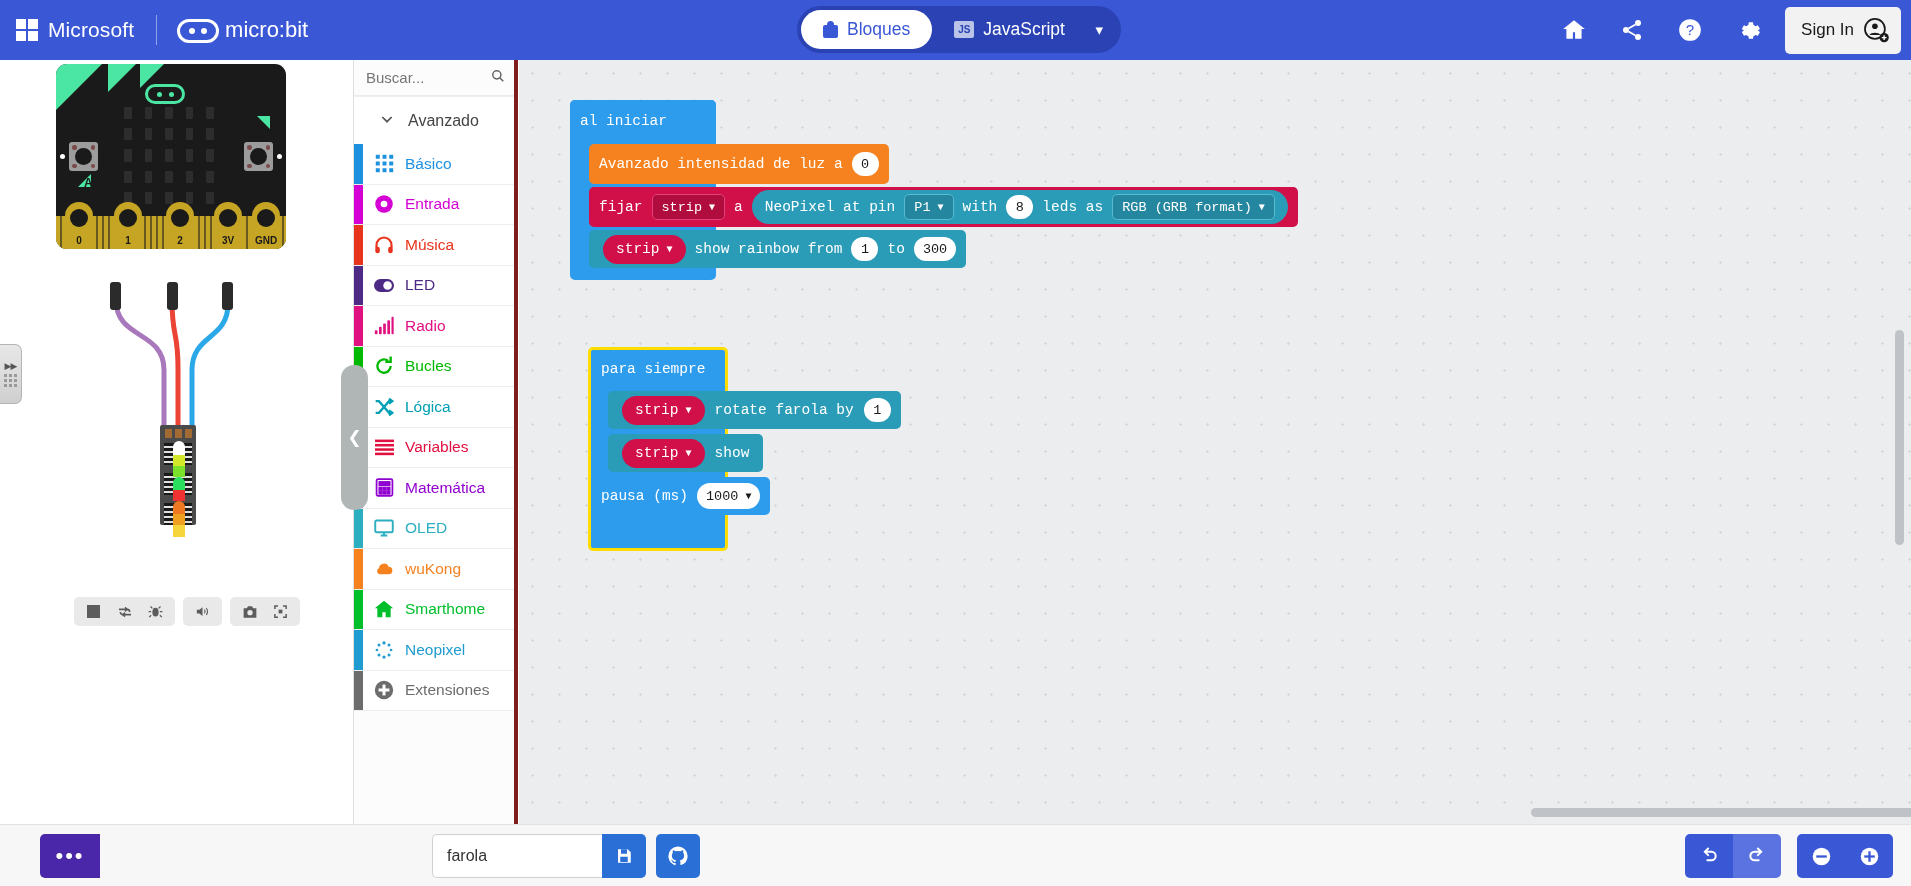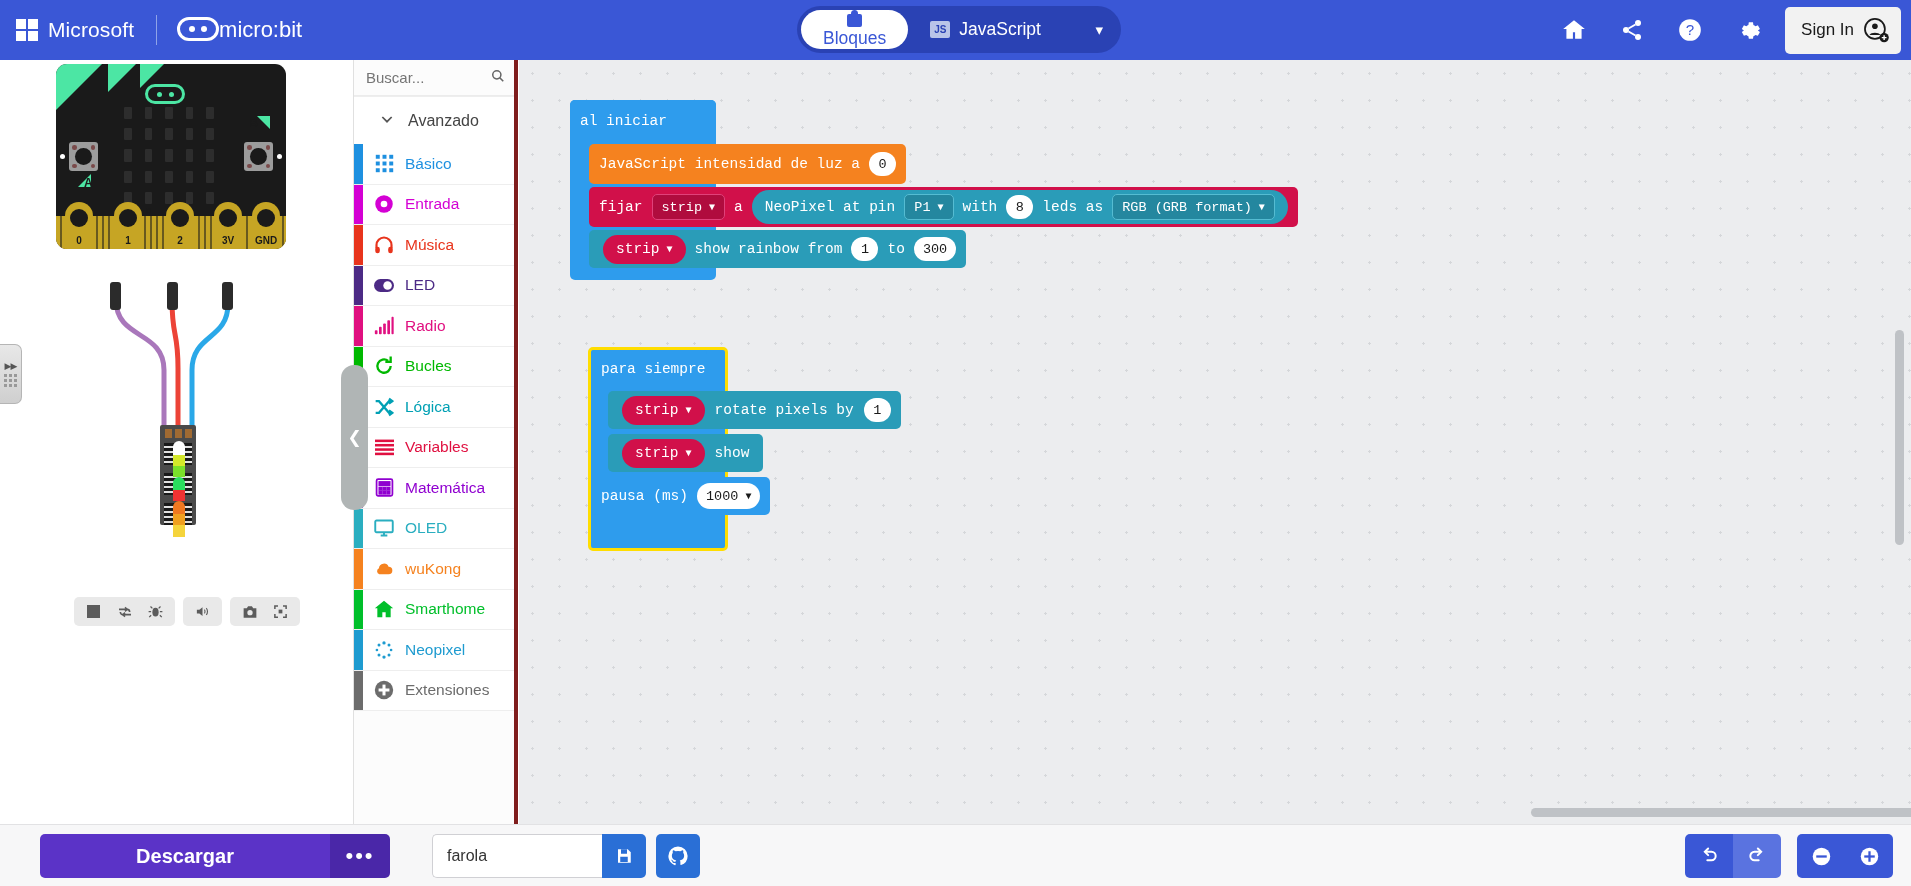--- a/index.html
+++ b/index.html
@@ -8,32 +8,32 @@
 
   
   #header { position:absolute; left:0; top:0; width:1911px; height:60px;
     background:#3a57d6; display:flex; align-items:center; }
   .ms-logo { display:flex; align-items:center; margin-left:16px; gap:10px; }
   .ms-squares { width:22px; height:22px; display:grid; grid-template-columns:1fr 1fr;
     grid-template-rows:1fr 1fr; gap:2.5px; }
   .ms-squares i { background:#fff; display:block; }
   .ms-word { color:#fff; font-size:21px; letter-spacing:.1px; }
   .hdr-divider { width:1px; height:30px; background:#8fa3e8; margin:0 20px 0 22px; }
-  .mb-logo { display:flex; align-items:flex-start; }
+  .mb-logo { display:flex; align-items:flex-end; gap:6px; }
   .mb-oval { width:42px; height:24px; border:3.5px solid #fff; border-radius:13px;
     display:flex; align-items:center; justify-content:center; gap:6px; }
   .mb-oval b { width:6px; height:6px; background:#fff; border-radius:50%; display:block;}
   .mb-word { color:#fff; font-size:22px; }
 
   
   #tabs { position:absolute; left:797px; top:6px; width:324px; height:47px;
     background:#2a42b4; border-radius:24px; display:flex; align-items:center; padding:4px; }
   .tab { display:flex; align-items:center; gap:9px; height:39px; border-radius:20px;
     padding:0 22px; cursor:pointer; }
-  .tab.active { background:#fff;flex-direction:column; }
+  .tab.active { background:#fff; }
   .tab.active .tab-label { color:#3a57d6; }
   .tab-label { color:#fff; font-size:17.5px; }
   .puzzle-ico { width:15px; height:17px; position:relative; }
   .puzzle-ico::before{content:"";position:absolute;left:0;top:4px;width:15px;height:13px;
     background:#3a57d6;border-radius:2px;}
   .puzzle-ico::after{content:"";position:absolute;left:4px;top:0;width:7px;height:7px;
     background:#3a57d6;border-radius:50%;}
   .js-ico { width:20px; height:17px; background:#b9c4e8; border-radius:2px; color:#2a42b4;
     font-size:10px; font-weight:bold; display:flex; align-items:center; justify-content:center;
     font-family:"Liberation Sans", sans-serif; }
@@ -570,21 +570,21 @@
 </div>
 
 <div id="workspace">
 
   <div class="wrapper" style="left:51px;top:40px;width:146px;height:180px;"></div>
   <div class="blk hatblk" style="left:51px;top:40px;width:146px;height:42px;">
     <span>al iniciar</span>
   </div>
 
   <div class="blk stackblk" style="left:70px;top:84px;height:40px;background:#f5821f;gap:9px;">
-    <span>JavaScript intensidad de luz a</span>
+    <span>Avanzado intensidad de luz a</span>
     <span class="field-round">0</span>
   </div>
 
   <div class="blk stackblk" style="left:70px;top:127px;height:40px;background:#d1104a;gap:9px;">
     <span>fijar</span>
     <span class="field-drop" style="background:#b00c3e;border:1.5px solid #e0417a;">
       <span>strip</span>
       <span class="caret">▼</span>
     </span>
     <span>a</span>
@@ -618,21 +618,21 @@
   <div class="wrapper" style="left:69px;top:287px;width:140px;height:204px;border:3px solid #ffdd00;"></div>
   <div class="blk hatblk" style="left:72px;top:290px;width:116px;height:38px;border-radius:4px 4px 0 0;">
     <span>para siempre</span>
   </div>
 
   <div class="blk stackblk" style="left:89px;top:331px;height:38px;background:#2a9cb8;gap:10px;padding-left:14px;">
     <span class="var-pill">
       <span>strip</span>
       <span class="caret">▼</span>
     </span>
-    <span>rotate pixels by</span>
+    <span>rotate farola by</span>
     <span class="field-round">1</span>
   </div>
 
   <div class="blk stackblk" style="left:89px;top:374px;height:38px;background:#2a9cb8;gap:10px;padding-left:14px;padding-right:14px;">
     <span class="var-pill">
       <span>strip</span>
       <span class="caret">▼</span>
     </span>
     <span>show</span>
   </div>
@@ -644,21 +644,20 @@
       <span class="caret">▼</span>
     </span>
   </div>
 
   <div id="hscroll"></div>
   <div id="vscroll"></div>
 </div>
 
 <div style="position:absolute;left:0;top:824px;width:1911px;height:62px;background:#f7f7f8;border-top:1px solid #e2e2e4;">
   <div style="position:absolute;left:40px;top:9px;width:350px;height:44px;display:flex;border-radius:5px;overflow:hidden;cursor:pointer;">
-    <div style="flex:1;background:#5b33c7;display:flex;align-items:center;justify-content:center;color:#fff;font-size:20px;font-weight:bold;">Descargar</div>
     <div style="width:60px;background:#4a27a8;display:flex;align-items:center;justify-content:center;color:#fff;font-size:22px;letter-spacing:2px;">•••</div>
   </div>
 
   <input style="position: absolute; left: 432px; top: 9px; width: 170px; height: 44px; border-top: 1px solid rgb(208, 208, 212); border-bottom: 1px solid rgb(208, 208, 212); border-left: 1px solid rgb(208, 208, 212); border-image: initial; border-right: none; border-radius: 5px 0px 0px 5px; padding: 0px 14px; font-size: 16px; color: rgb(51, 51, 51); font-family: &quot;Liberation Sans&quot;, sans-serif; outline: none; background: rgb(255, 255, 255);" value="farola">
 
   <div style="position:absolute;left:602px;top:9px;width:44px;height:44px;background:#2a6fd6;border-radius:0 5px 5px 0;display:flex;align-items:center;justify-content:center;cursor:pointer;">
     <svg width="18" height="18" viewBox="0 0 24 24" fill="#fff">
         <path d="M4 3h13l4 4v14H4z"></path>
         <rect x="8" y="3" width="8" height="6" fill="#2a6fd6"></rect>
         <rect x="7" y="13" width="10" height="7" fill="#2a6fd6"></rect>

